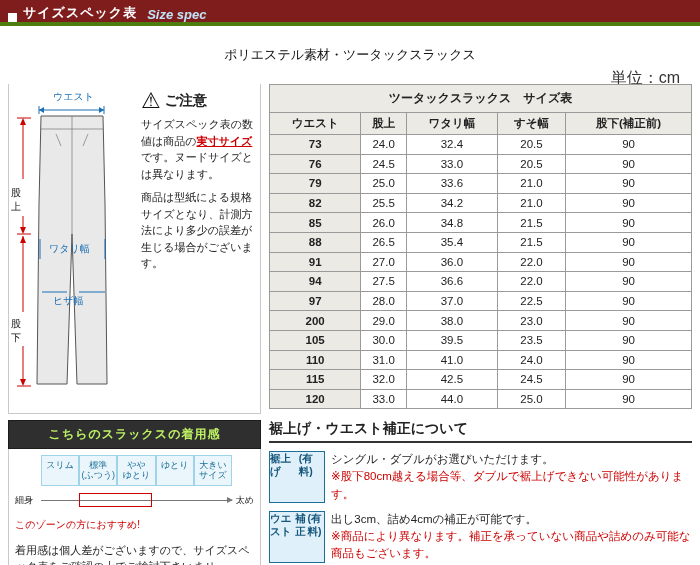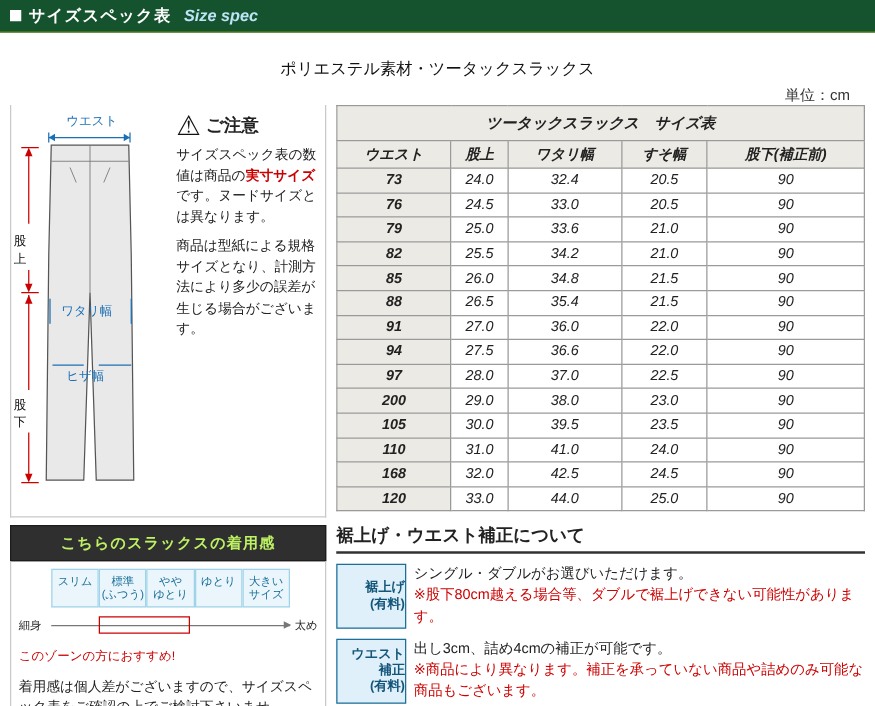--- a/index.html
+++ b/index.html
@@ -6,60 +6,60 @@
   html, body { margin:0; padding:0; }
   body {
     width:700px; height:565px;
     font-family:"Liberation Sans","DejaVu Sans",sans-serif;
     font-size:12px; color:#222; background:#ffffff;
     position:relative; overflow:hidden;
   }
 
   
   .header {
-    height:26px; background:#14532d; color:#fff;
-    display:flex; align-items:center; padding-left:8px;
-    border-bottom:1px solid #4d7c0f;
+    height:26px; background:#7f1d1d; color:#fff;
+    display:flex; align-items:flex-end; padding-left:8px;
+    border-bottom:4px solid #4d7c0f;
   }
   .header .sq { width:9px; height:9px; background:#fff; margin-right:6px; }
   .header .jp { font-size:13px; font-weight:bold; letter-spacing:1px; }
   .header .en { font-size:13px; font-weight:bold; color:#bfe4f7; margin-left:10px; font-style:italic; }
 
   
   .subtitle-row {
     height:26px; display:flex; align-items:center; justify-content:center;
     font-size:13px; color:#111; margin-top:16px;
   }
-  .unit-row { text-align:right; padding-right:20px; font-size:12px; color:#333; height:16px;}
+  .unit-row { text-align:right; padding-right:20px; font-size:16px; color:#333; height:16px;}
 
   
   .main { display:flex; padding:0 8px; gap:8px; align-items:flex-start; }
 
   
   .left { width:253px; }
   .panel-title {
     background:linear-gradient(to bottom,#8d8d8d,#6f6f6f);
     color:#fff; text-align:center; font-size:12.5px; font-weight:bold;
     padding:5px 0; letter-spacing:1px; border:1px solid #5a5a5a;
   }
   .left-body { border:1px solid #c9c9c9; border-top:none; display:flex; height:330px; background:#fff; }
   .diagram { width:130px; position:relative; }
   .notes { flex:1; padding:6px 6px 6px 2px; }
   .caution-head { display:flex; align-items:center; gap:4px; margin-bottom:4px; }
   .caution-head .tri { font-size:22px; color:#111; line-height:1; }
   .caution-head .txt { font-size:14px; font-weight:bold; }
   .notes p { margin:0 0 7px 0; font-size:11px; line-height:1.5; color:#222; }
-  .notes .red { color:#cc0000; font-weight:bold; }
+  .notes .red { color:#cc0000; font-weight:bold;text-decoration:underline; }
 
   
   .lbl { font-size:10px; }
 
   
   .right { flex:1; }
-  table.spec { border-collapse:collapse; width:100%;font-style:italic; }
+  table.spec { border-collapse:collapse; width:100%; }
   table.spec th, table.spec td {
     border:1px solid #9a9a9a; text-align:center; font-size:11.5px; padding:2px 0;
   }
   table.spec thead tr.t1 th {
     background:#eceae4; font-weight:bold; font-size:12px; padding:5px 0;
   }
   table.spec thead tr.t2 th { background:#eceae4; font-weight:bold; padding:3px 0; }
   table.spec tbody td.w { background:#eceae4; font-weight:bold; }
   table.spec tbody td { background:#ffffff; height:19.6px; }
 
@@ -84,22 +84,22 @@
   .zone { position:absolute; border:1px solid #cc0000; height:14px; top:3px; }
   .zone-txt { text-align:left; font-size:10px; color:#cc0000; margin-top:2px; }
   .fit-note { font-size:11px; line-height:1.5; margin-top:10px; }
 
   
   .br { flex:1; }
   .br-title { font-size:14px; font-weight:bold; border-bottom:2px solid #333; padding-bottom:3px; }
   .br-row { display:flex; gap:6px; margin-top:8px; }
   .tagbox {
     width:56px; min-height:34px; border:1px solid #1b6f99; background:#dff0fa;
-    color:#14557a; font-size:10.5px; font-weight:bold; text-align:right;
-    display:flex; flex-direction:column; justify-content:center; line-height:1.25; flex:0 0 56px;
+    color:#14557a; font-size:10.5px; font-weight:bold; text-align:left;
+    display:flex; flex-direction:row; justify-content:center; line-height:1.25; flex:0 0 56px;
   }
   .br-txt { font-size:11.5px; line-height:1.5; }
   .br-txt .ast { color:#cc0000; }
 </style>
 </head>
 <body>
 
 <div class="header">
   <span class="sq"></span>
   <span class="jp">サイズスペック表</span>
@@ -262,21 +262,21 @@
             <td>90</td>
           </tr>
         <tr>
             <td class="w">110</td>
             <td>31.0</td>
             <td>41.0</td>
             <td>24.0</td>
             <td>90</td>
           </tr>
         <tr>
-            <td class="w">168</td>
+            <td class="w">115</td>
             <td>32.0</td>
             <td>42.5</td>
             <td>24.5</td>
             <td>90</td>
           </tr>
         <tr>
             <td class="w">120</td>
             <td>33.0</td>
             <td>44.0</td>
             <td>25.0</td>

